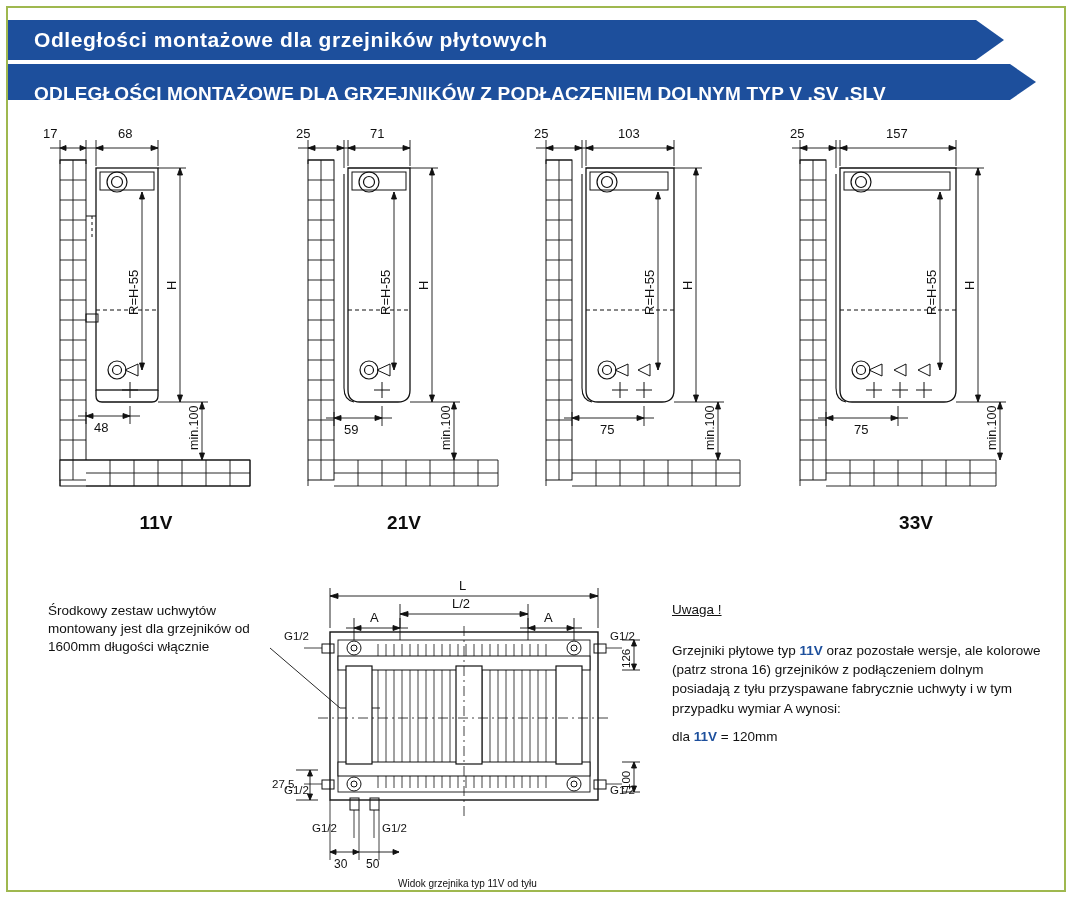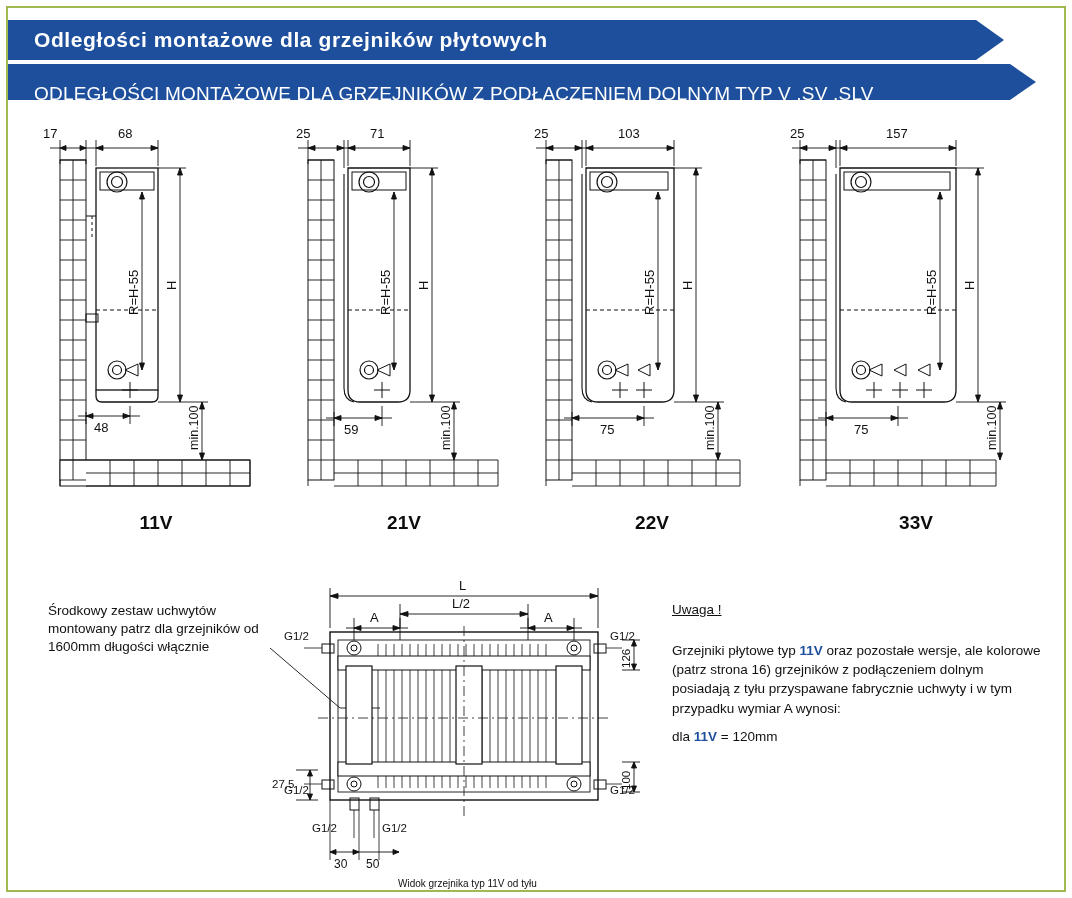--- a/index.html
+++ b/index.html
@@ -38,21 +38,21 @@
   .hdr-bar2:after {
     content: ""; position: absolute; right: -26px; top: 0;
     border-top: 18px solid transparent; border-bottom: 18px solid transparent;
     border-left: 26px solid #1d4f9c;
   }
   .hdr-title1 {
     color: #fff; font-size: 21px; font-weight: bold; letter-spacing: .6px;
     padding-left: 26px; white-space: nowrap;
   }
   .hdr-title2 {
-    color: #fff; font-size: 19px; font-weight: normal; letter-spacing: .2px;
+    color: #fff; font-size: 19px; font-weight: bold; letter-spacing: .2px;
     padding-left: 26px; white-space: nowrap; margin-top: 24px;
   }
   .logo {
     position: absolute; left: 686px; top: 18px;
     display: flex; align-items: baseline; color: #fff;
   }
   .logo-main { font-size: 22px; font-weight: bold; letter-spacing: .5px; margin-top: 30px; }
   .logo-q {
     display: inline-block; position: relative; width: 14px; height: 22px;
   }
@@ -422,21 +422,20 @@
       <text x="74" y="314" font-size="13" fill="#111">75</text>
 
       <g stroke="#111" stroke-width="0.9" fill="none">
         <line x1="192" y1="282" x2="192" y2="340"></line>
         <path d="M192 282 L189.5 289 L194.5 289 Z" fill="#111"></path>
         <path d="M192 340 L189.5 333 L194.5 333 Z" fill="#111"></path>
         <line x1="176" y1="282" x2="198" y2="282"></line>
       </g>
       <text transform="translate(188,330) rotate(-90)" font-size="12.5" fill="#111">min.100</text>
     </svg>
-    <div class="panel-label">22V</div>
   </div>
 
   <div class="panel" style="left:790px;">
     <svg width="252" height="420" viewBox="0 0 252 420">
       <g stroke="#111" fill="none" stroke-width="1">
         <rect x="10" y="40" width="26" height="320" fill="#fff"></rect>
         <g stroke-width="0.9">
           <line x1="10" y1="40" x2="36" y2="40"></line>
             <line x1="23" y1="40" x2="23" y2="360"></line>
           <line x1="10" y1="60" x2="36" y2="60"></line>
@@ -536,21 +535,21 @@
         <line x1="194" y1="282" x2="216" y2="282"></line>
       </g>
       <text transform="translate(206,330) rotate(-90)" font-size="12.5" fill="#111">min.100</text>
     </svg>
     <div class="panel-label">33V</div>
   </div>
 </div>
 
 <div class="bottom">
 
-  <div class="note-left">Środkowy zestaw uchwytów montowany patrz dla grzejników od 1600mm długości włącznie</div>
+  <div class="note-left">Środkowy zestaw uchwytów montowany jest dla grzejników od 1600mm długości włącznie</div>
 
   <svg style="position:absolute;left:270px;top:70px;" width="120" height="90">
     <g stroke="#111" stroke-width="0.9" fill="none">
       <line x1="0" y1="18" x2="70" y2="78"></line>
       <line x1="70" y1="78" x2="110" y2="78"></line>
     </g>
   </svg>
 
   <svg style="position:absolute;left:270px;top:10px;" width="400" height="310" viewBox="0 0 400 310">
     <g stroke="#111" fill="none" stroke-width="1">

